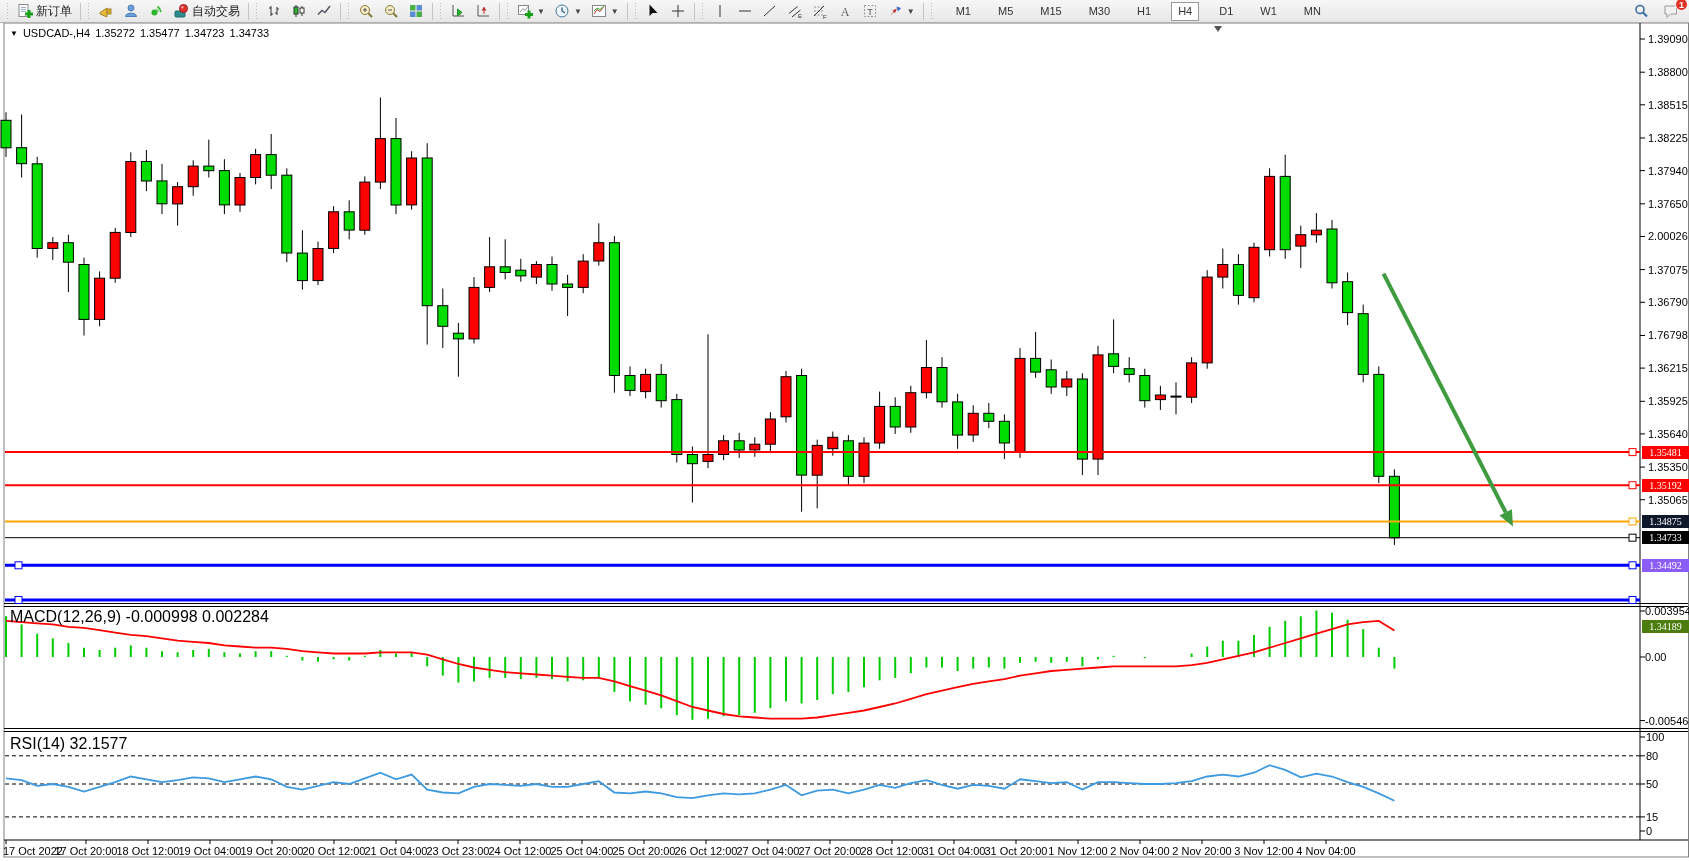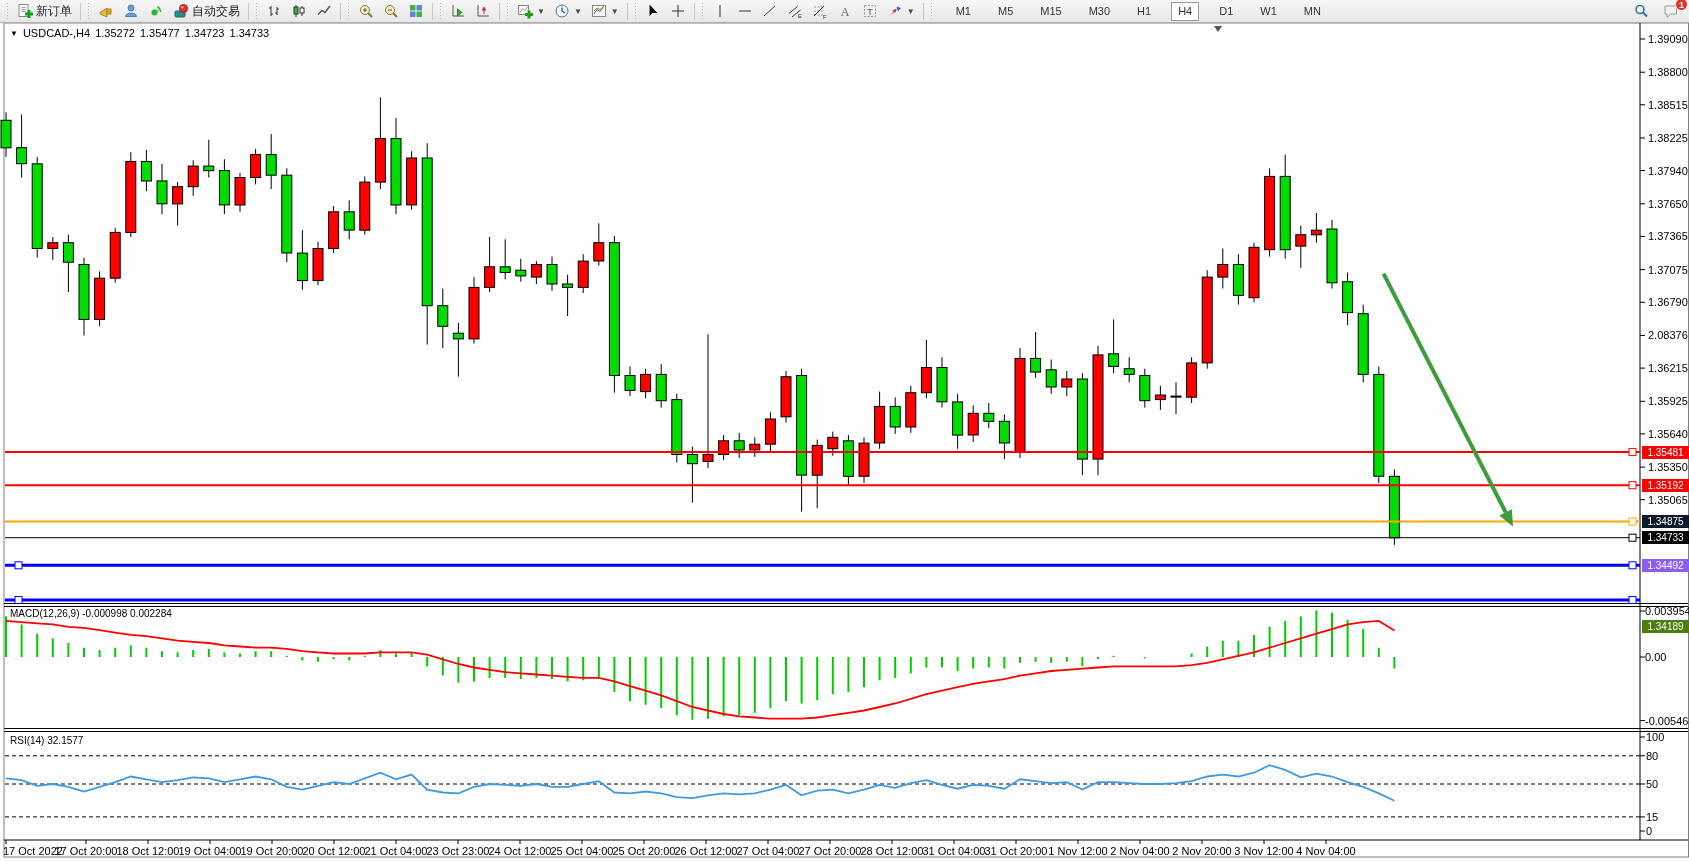--- a/index.html
+++ b/index.html
@@ -37,23 +37,23 @@
   
   #chart-svg { position:absolute; top:0; left:0; z-index:1; }
   #labels-layer { position:absolute; top:0; left:0; width:1689px; height:861px; z-index:5; pointer-events:none; }
   .chart-title {
     position:absolute; top:27px; left:10px; z-index:6; font-size:11px; color:#000;
     display:flex; align-items:center; gap:5px; white-space:nowrap;
   }
   .chart-title .tri { font-size:8px; color:#000; }
   .plabel { position:absolute; font-size:11px; color:#000; line-height:12px; white-space:nowrap; }
   .price-box { position:absolute; left:1642px; width:47px; height:13px; color:#fff; font-size:10px;
-    text-align:center; line-height:13px; z-index:6; }
+    text-align:center; line-height:13px; z-index:6;font-family:Liberation Serif, serif; }
   .tlabel { position:absolute; top:845px; font-size:11px; color:#000; white-space:nowrap; }
-  .ind-label { position:absolute; font-size:10px; color:#000; z-index:6; white-space:nowrap;text-align:right; }
+  .ind-label { position:absolute; font-size:16px; color:#000; z-index:6; white-space:nowrap;text-align:right; }
 </style>
 </head>
 <body>
 
 <div class="toolbar" id="toolbar">
     <div class="tb-grip"></div>
     <div class="tb-btn">
       <span>
         <svg width="16" height="16" viewBox="0 0 16 16">
           <rect x="2" y="1.5" width="9" height="12" fill="#fff" stroke="#8a8a8a"></rect>
@@ -702,24 +702,24 @@
   <span>RSI(14)</span>&nbsp;<span>32.1577</span>
 </div>
 
 <div id="labels-layer">
     <div class="plabel" style="left:1648px; top:33px">1.39090</div>
     <div class="plabel" style="left:1648px; top:66px">1.38800</div>
     <div class="plabel" style="left:1648px; top:99px">1.38515</div>
     <div class="plabel" style="left:1648px; top:132px">1.38225</div>
     <div class="plabel" style="left:1648px; top:165px">1.37940</div>
     <div class="plabel" style="left:1648px; top:198px">1.37650</div>
-    <div class="plabel" style="left:1648px; top:230px">1.37365</div>
+    <div class="plabel" style="left:1648px; top:230px">2.00026</div>
     <div class="plabel" style="left:1648px; top:264px">1.37075</div>
     <div class="plabel" style="left:1648px; top:296px">1.36790</div>
-    <div class="plabel" style="left:1648px; top:329px">2.08376</div>
+    <div class="plabel" style="left:1648px; top:329px">1.76798</div>
     <div class="plabel" style="left:1648px; top:362px">1.36215</div>
     <div class="plabel" style="left:1648px; top:395px">1.35925</div>
     <div class="plabel" style="left:1648px; top:428px">1.35640</div>
     <div class="plabel" style="left:1648px; top:461px">1.35350</div>
     <div class="plabel" style="left:1648px; top:494px">1.35065</div>
     <div class="plabel" style="left:1645px; top:605px">0.003954</div>
     <div class="plabel" style="left:1645px; top:651px">0.00</div>
     <div class="plabel" style="left:1645px; top:715px">-0.005464</div>
     <div class="plabel" style="left:1646px; top:731px">100</div>
     <div class="plabel" style="left:1646px; top:750px">80</div>

